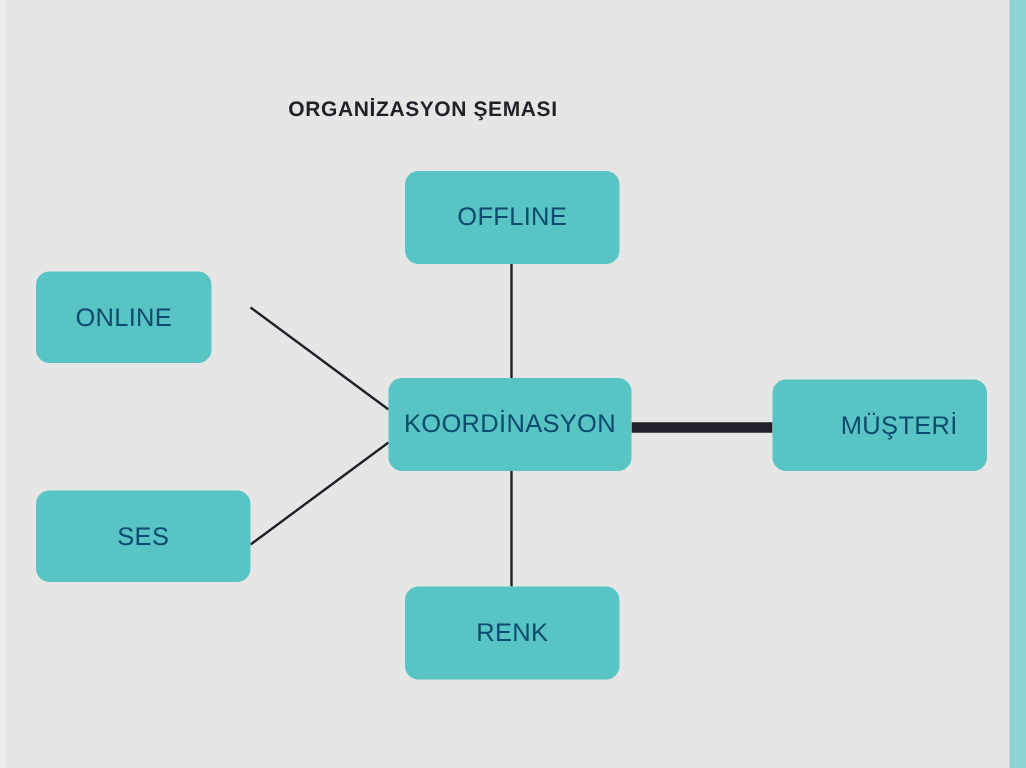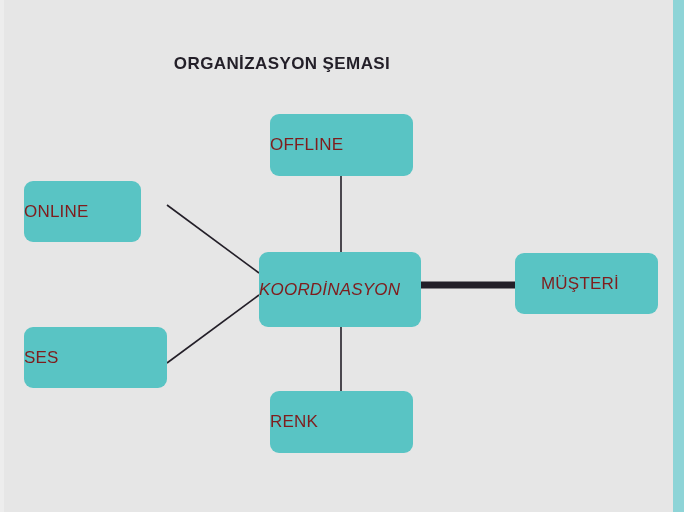--- a/index.html
+++ b/index.html
@@ -28,56 +28,56 @@
     position: absolute;
     top: 0;
     left: 0;
     width: 4px;
     height: 512px;
     background: #ededed;
   }
   #chart-title {
     position: absolute;
     left: 0;
-    top: 54px;
+    top: 64px;
     width: 564px;
     text-align: center;
-    font-size: 17px;
+    font-size: 14px;
     font-weight: bold;
     letter-spacing: 0.4px;
     color: #231f28;
     white-space: nowrap;
   }
   
   #connectors {
     position: absolute;
     left: 0;
     top: 0;
     width: 684px;
     height: 512px;
   }
   .node {
     position: absolute;
     background: #59c4c4;
     border-radius: 9px;
     display: flex;
     align-items: center;
-    justify-content: flex-start;
-    color: #7f1d1d;
+    justify-content: center;
+    color: #0c4a6e;
     font-size: 17px;
     letter-spacing: 0.2px;
     white-space: nowrap;
     box-sizing: border-box;
   }
   .node-label {
     pointer-events: none;
   }
   #node-offline   { left: 270px; top: 114px; width: 143px; height: 62px; }
   #node-online    { left: 24px;  top: 181px; width: 117px; height: 61px; }
-  #node-koord     { left: 259px; top: 252px; width: 162px; height: 75px; font-style: italic; }
+  #node-koord     { left: 259px; top: 252px; width: 162px; height: 62px; }
   #node-musteri   { left: 515px; top: 253px; width: 143px; height: 61px; padding-left: 26px; }
   #node-ses       { left: 24px;  top: 327px; width: 143px; height: 61px; }
   #node-renk      { left: 270px; top: 391px; width: 143px; height: 62px; }
 </style>
 </head>
 <body>
 
 <div id="canvas">
 
   <div id="edge-stripe-left"></div>

